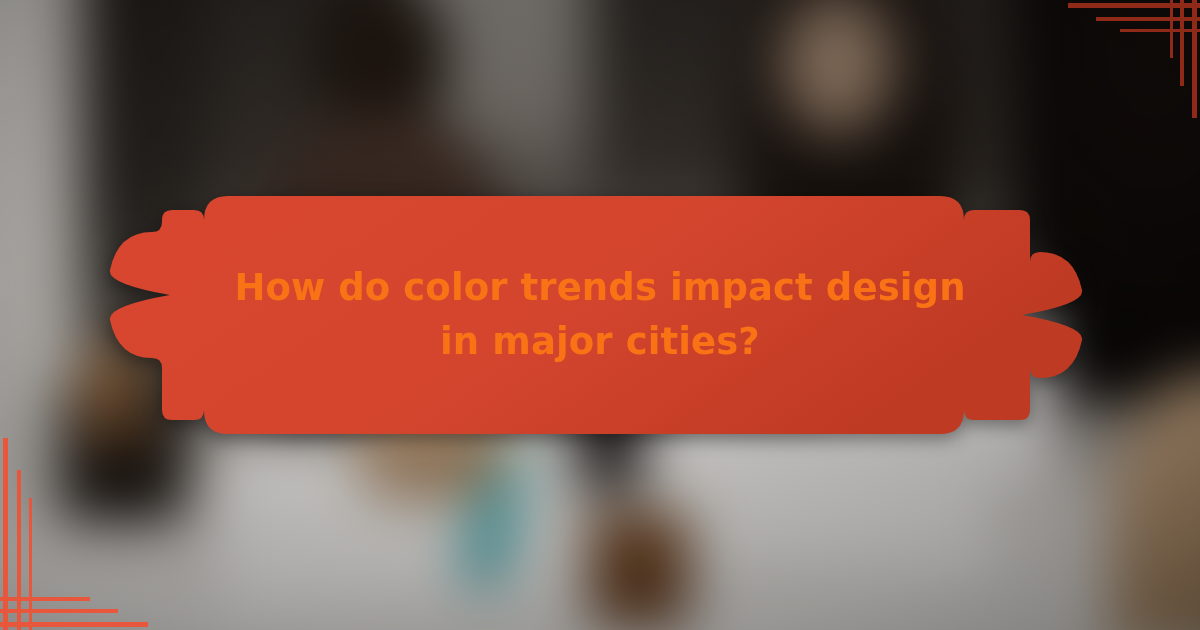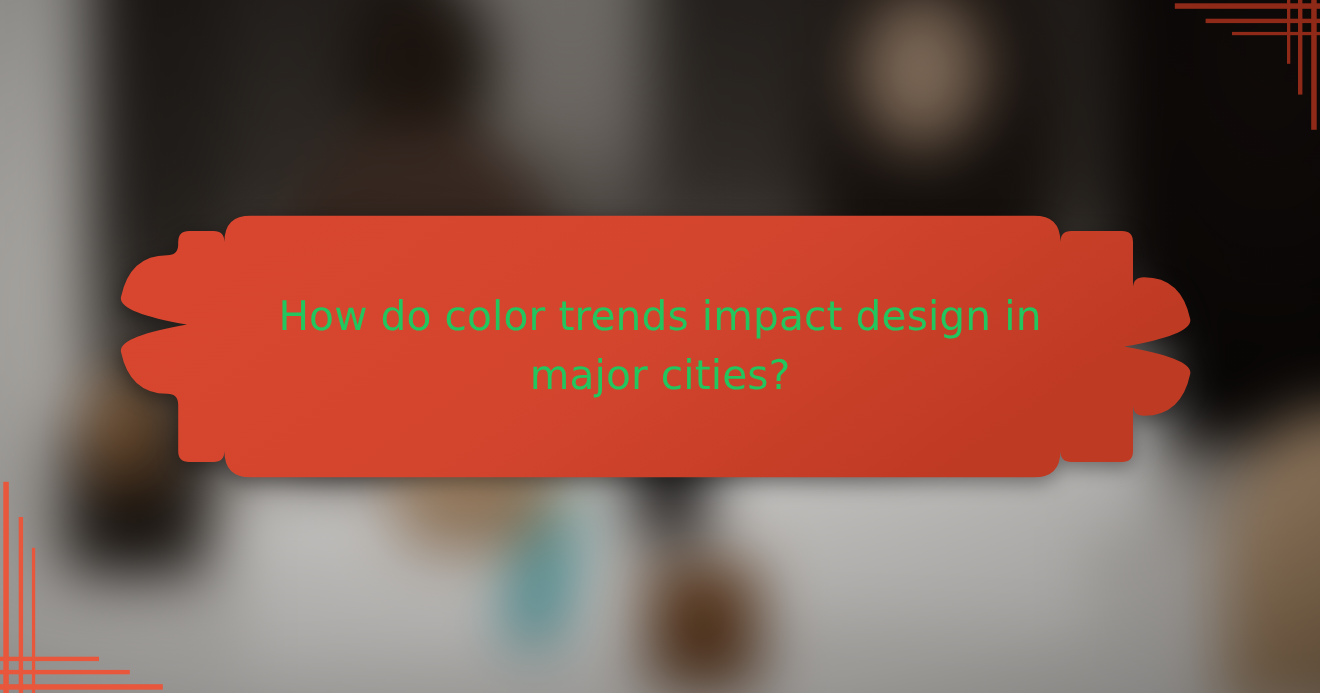--- a/index.html
+++ b/index.html
@@ -178,23 +178,23 @@
     width: 880px;
     height: 238px;
     display: flex;
     align-items: center;
     justify-content: center;
     padding: 0 34px;
     text-align: center;
     pointer-events: none;
   }
   .badge-text h1 {
-    color: #22c55e;
+    color: #f97316;
     font-family: "DejaVu Sans", "Liberation Sans", sans-serif;
-    font-weight: 400;
+    font-weight: 700;
     font-size: 37px;
     line-height: 1.45;
     letter-spacing: 0.1px;
     max-width: 740px;
   }
 </style>
 </head>
 <body>
 
 <div id="stage">

